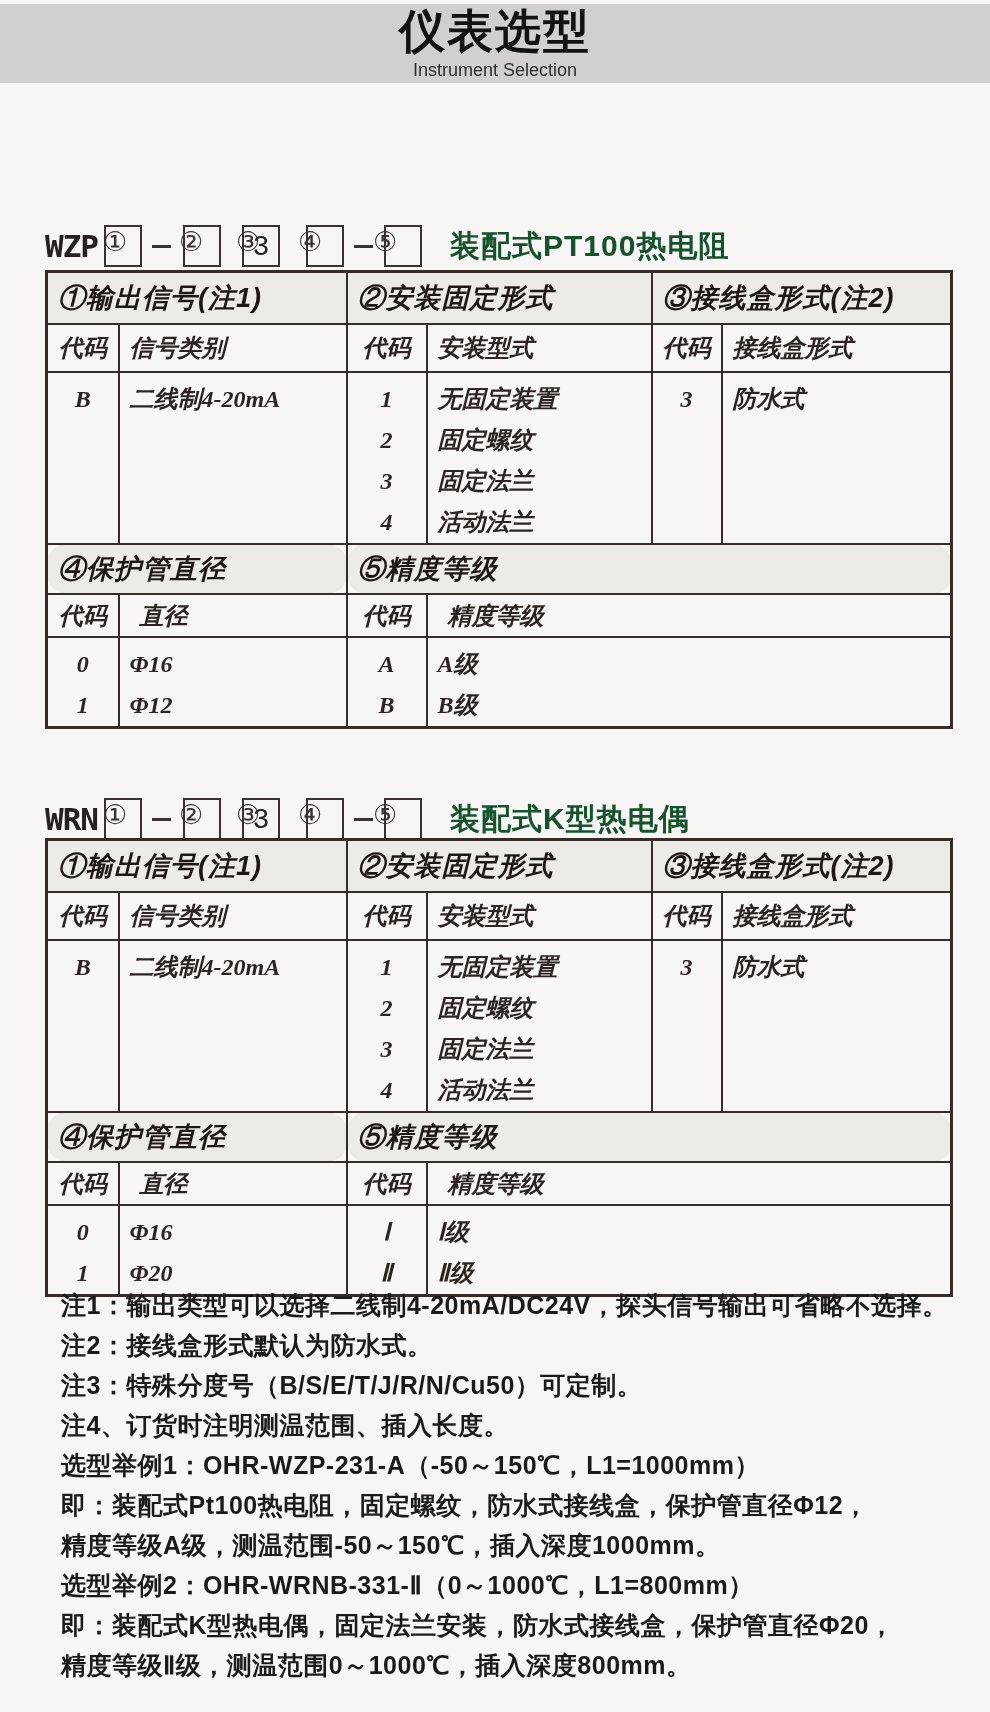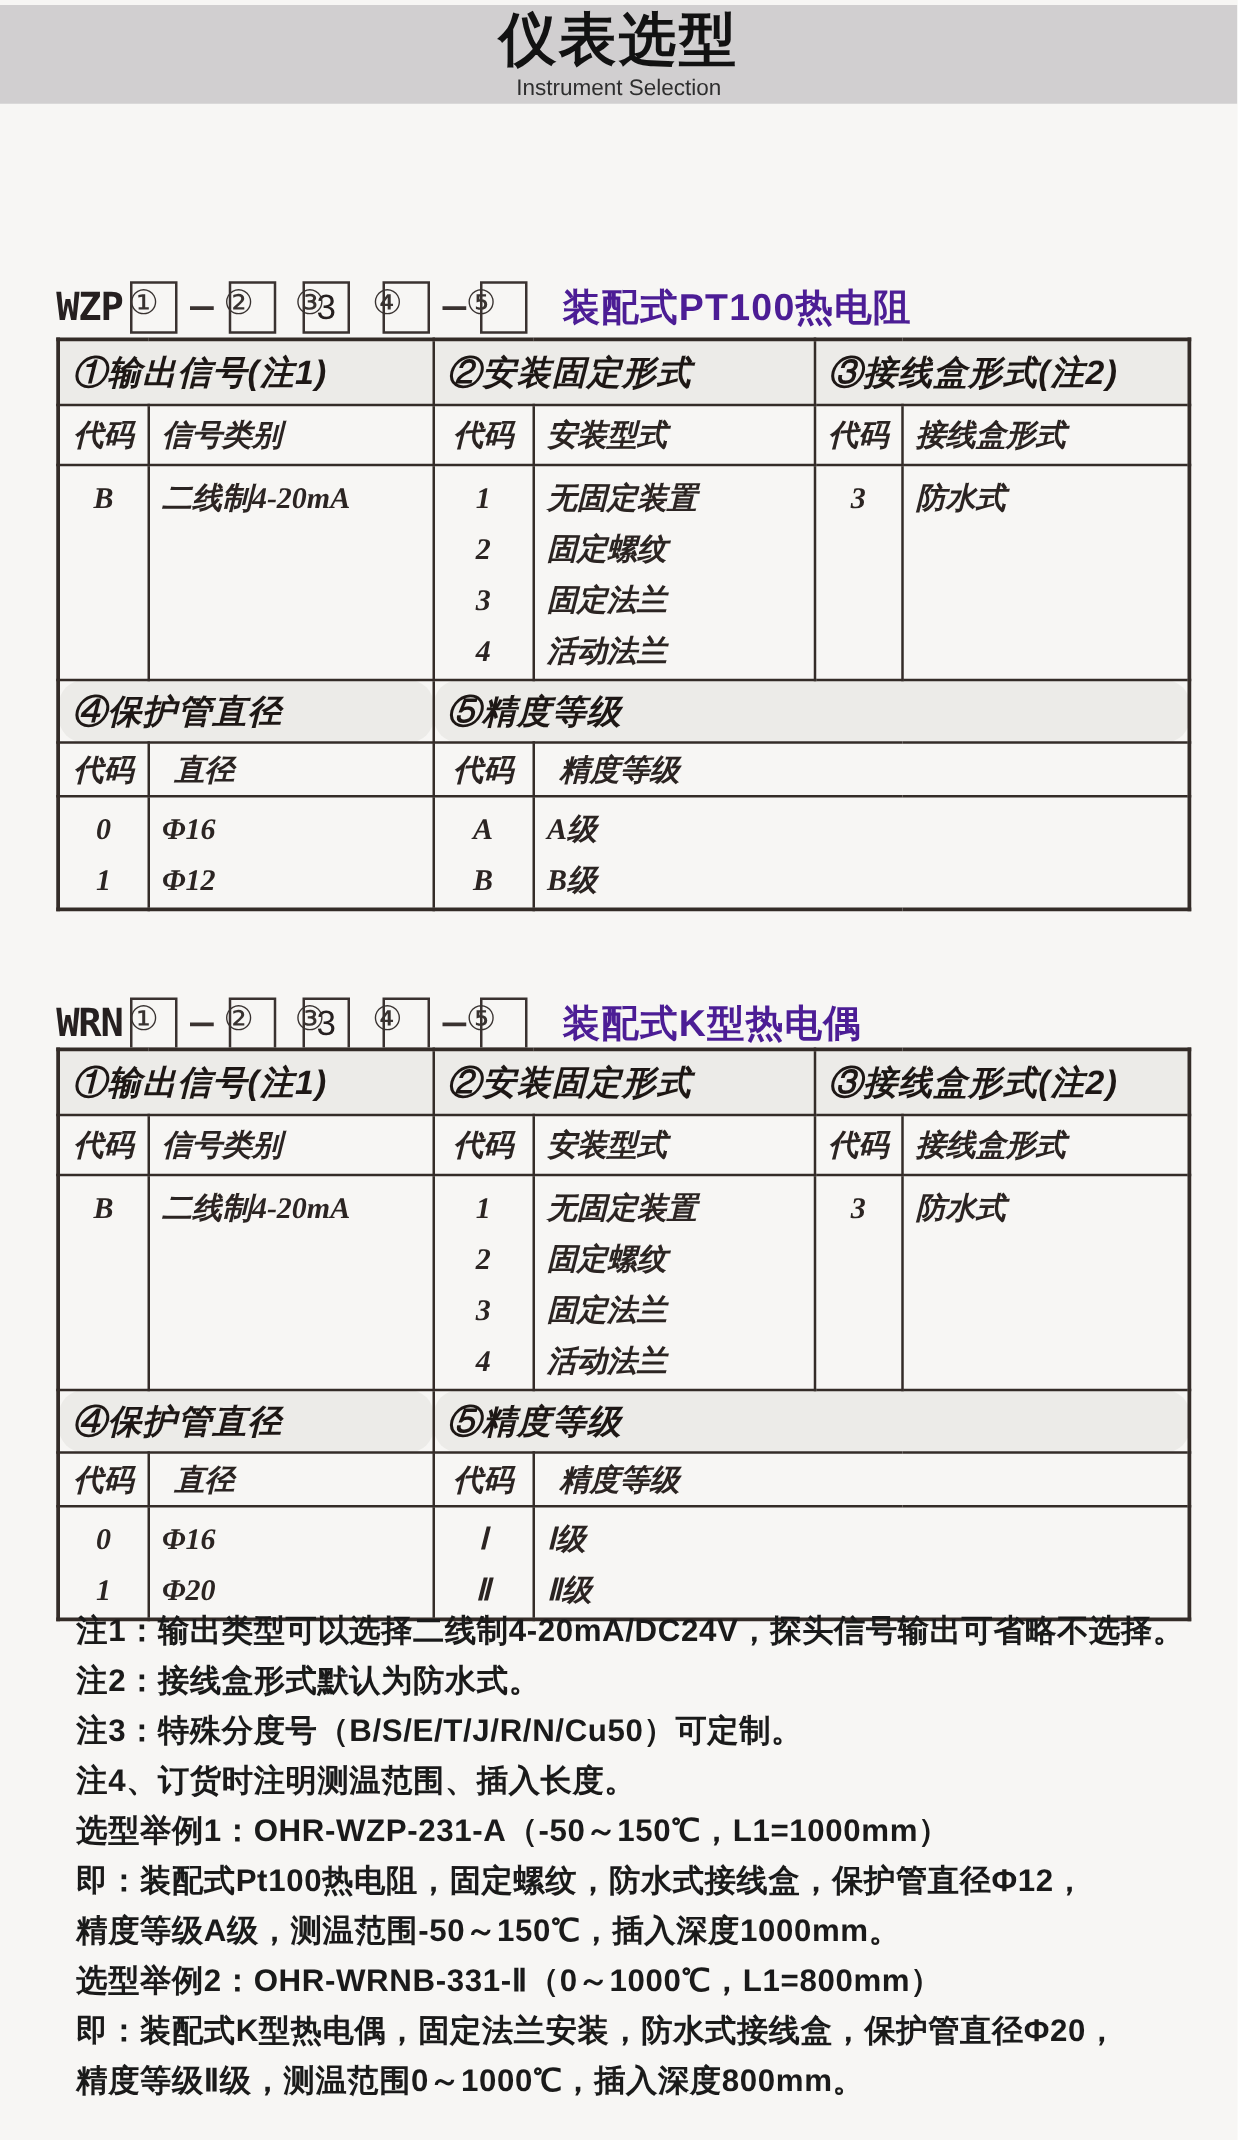--- a/index.html
+++ b/index.html
@@ -40,21 +40,21 @@
   .b1{margin-left:6px;}
   .b2{margin-left:12px;}
   .b3{margin-left:21px;}
   .b4{margin-left:26px;}
   .b5{margin-left:11px;}
   .dash{
     width:19px;height:3px;background:#3a3230;margin-left:10px;flex:0 0 auto;
   }
   .dash-2{margin-left:10px;}
   .mdesc{
-    margin-left:28px;font-size:30px;font-weight:700;color:#4c1d95;letter-spacing:1px;white-space:nowrap;
+    margin-left:28px;font-size:30px;font-weight:700;color:#14532d;letter-spacing:1px;white-space:nowrap;
   }
   .circle-row{position:absolute;left:0;top:64px;height:32px;}
   .circ{
     position:absolute;width:30px;text-align:center;
     font-size:27px;color:#383230;font-family:"Liberation Serif",serif;
   }
   .c1{left:55px;} .c2{left:131px;} .c3{left:188px;} .c4{left:250px;} .c5{left:325px;}
   
   .sel-table{
     position:absolute;left:45px;width:905px;

